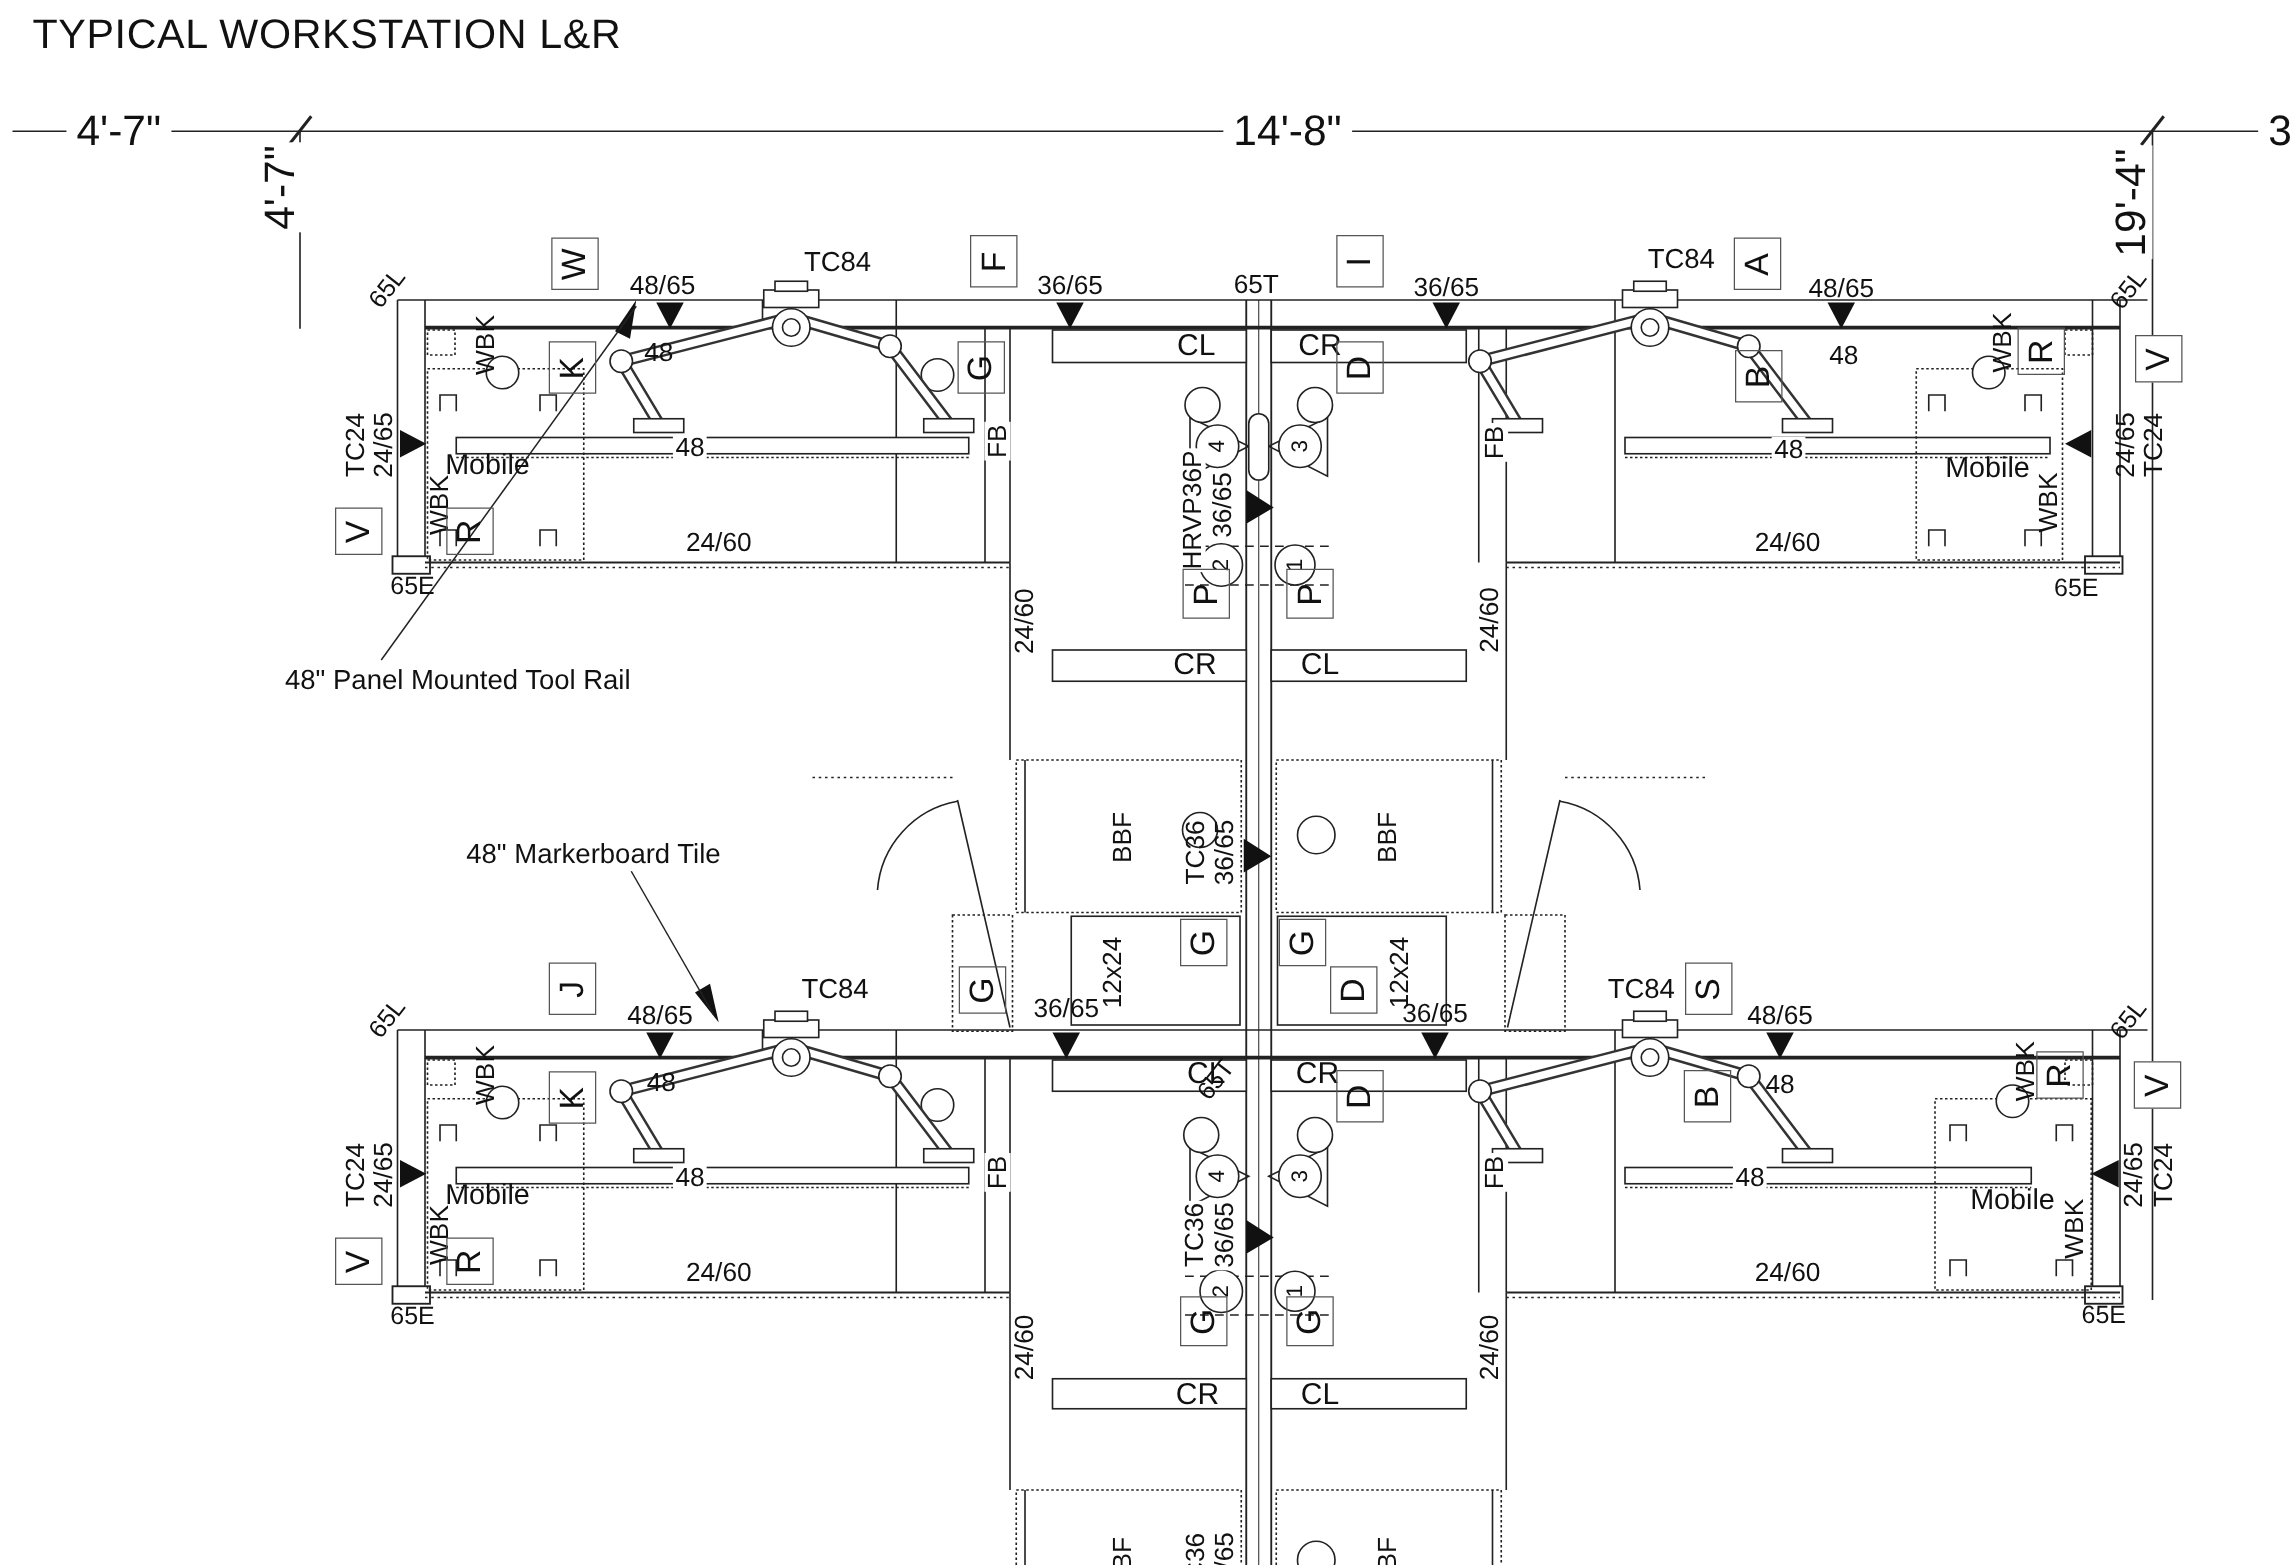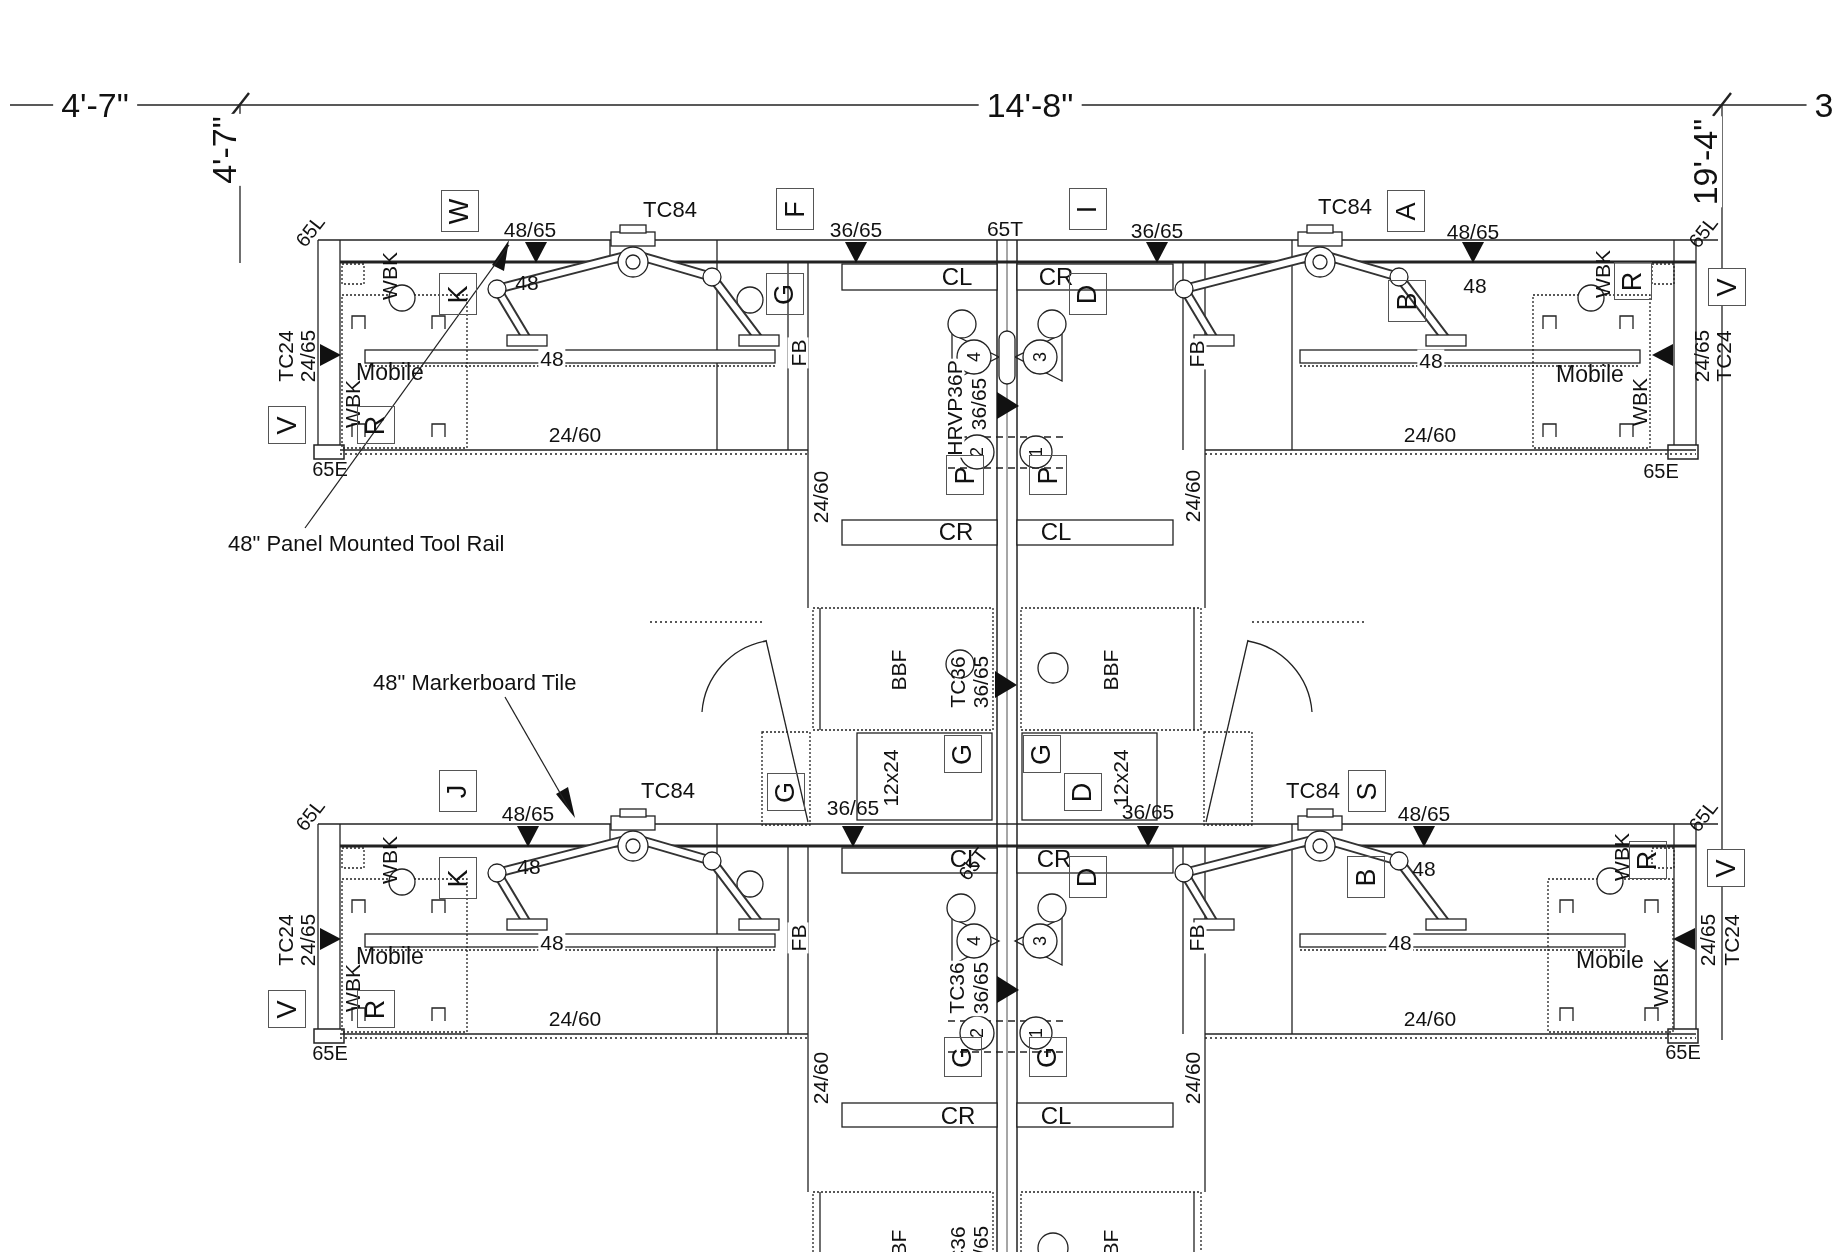--- a/index.html
+++ b/index.html
@@ -246,20 +246,21 @@
     <polygon points="509,240 492,265 504,271"></polygon>
         <polygon points="575,818 556,794 568,787"></polygon>
   </g>
 
   <g>
     <line x1="305" y1="528" x2="509" y2="245" stroke-width="1.2"></line>
     <line x1="505" y1="697" x2="571" y2="812" stroke-width="1.2"></line>
   </g>
 </svg>
 
+<span class="lbl title">TYPICAL WORKSTATION L&amp;R</span>
 
 <span class="lbl dim" style="left:95px;top:105px">4'-7"</span>
 <span class="lbl dim" style="left:1030px;top:105px">14'-8"</span>
 <span class="lbl dim" style="left:1824px;top:105px">3</span>
 <span class="lbl dimv" style="left:224px;top:150px">4'-7"</span>
 <span class="lbl dimv" style="left:1705px;top:162px">19'-4"</span>
 
 <span class="lbl note" style="left:228px;top:544px">48" Panel Mounted Tool Rail</span>
 <span class="lbl note" style="left:373px;top:683px">48" Markerboard Tile</span>
 

